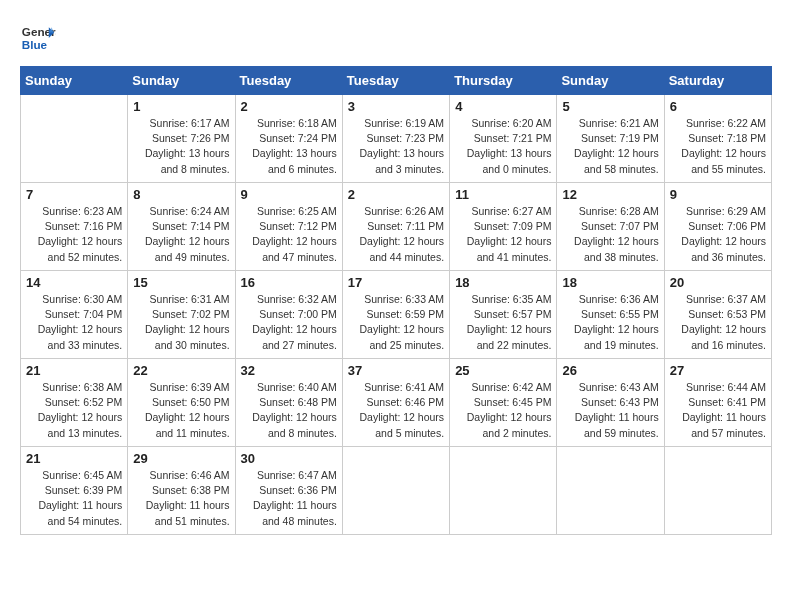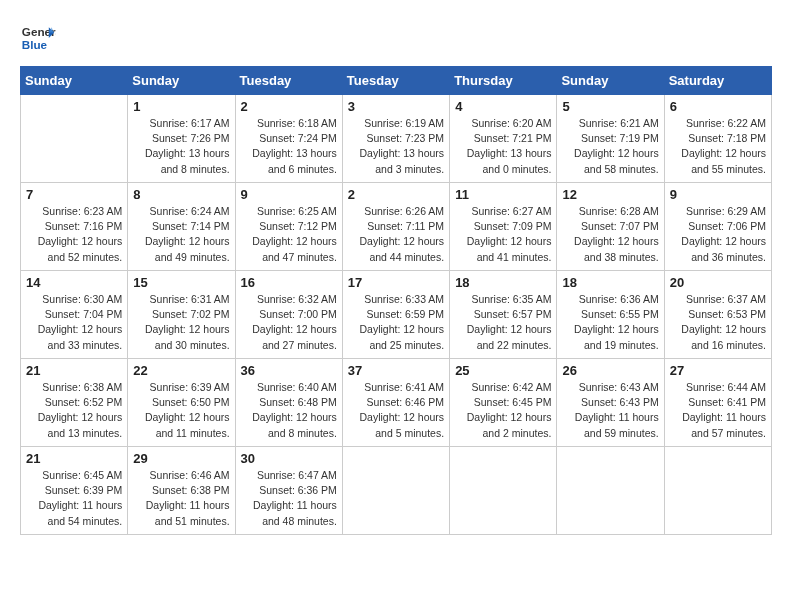--- a/index.html
+++ b/index.html
@@ -197,21 +197,21 @@
       <tr>
         <td>
           <span class="day-num">21</span>
           <div class="day-info">Sunrise: 6:38 AM<br>Sunset: 6:52 PM<br>Daylight: 12 hours<br>and 13 minutes.</div>
         </td>
         <td>
           <span class="day-num">22</span>
           <div class="day-info">Sunrise: 6:39 AM<br>Sunset: 6:50 PM<br>Daylight: 12 hours<br>and 11 minutes.</div>
         </td>
         <td>
-          <span class="day-num">36</span>
+          <span class="day-num">32</span>
           <div class="day-info">Sunrise: 6:40 AM<br>Sunset: 6:48 PM<br>Daylight: 12 hours<br>and 8 minutes.</div>
         </td>
         <td>
           <span class="day-num">37</span>
           <div class="day-info">Sunrise: 6:41 AM<br>Sunset: 6:46 PM<br>Daylight: 12 hours<br>and 5 minutes.</div>
         </td>
         <td>
           <span class="day-num">25</span>
           <div class="day-info">Sunrise: 6:42 AM<br>Sunset: 6:45 PM<br>Daylight: 12 hours<br>and 2 minutes.</div>
         </td>

